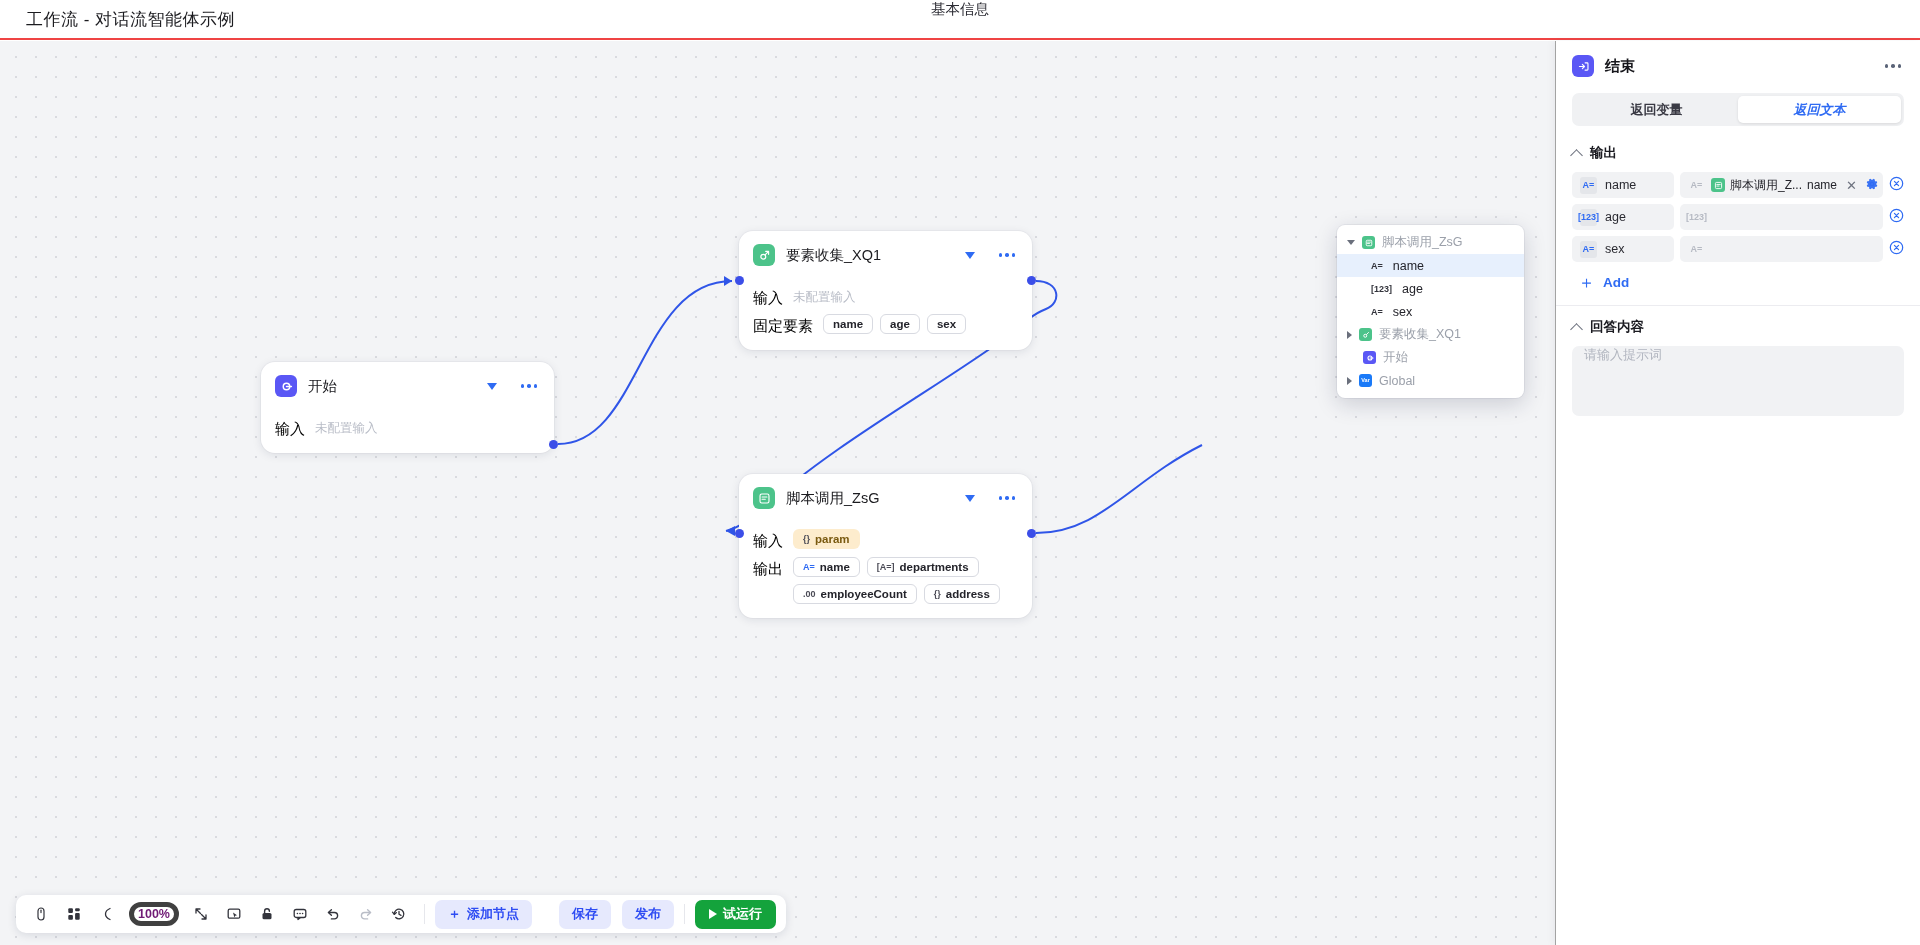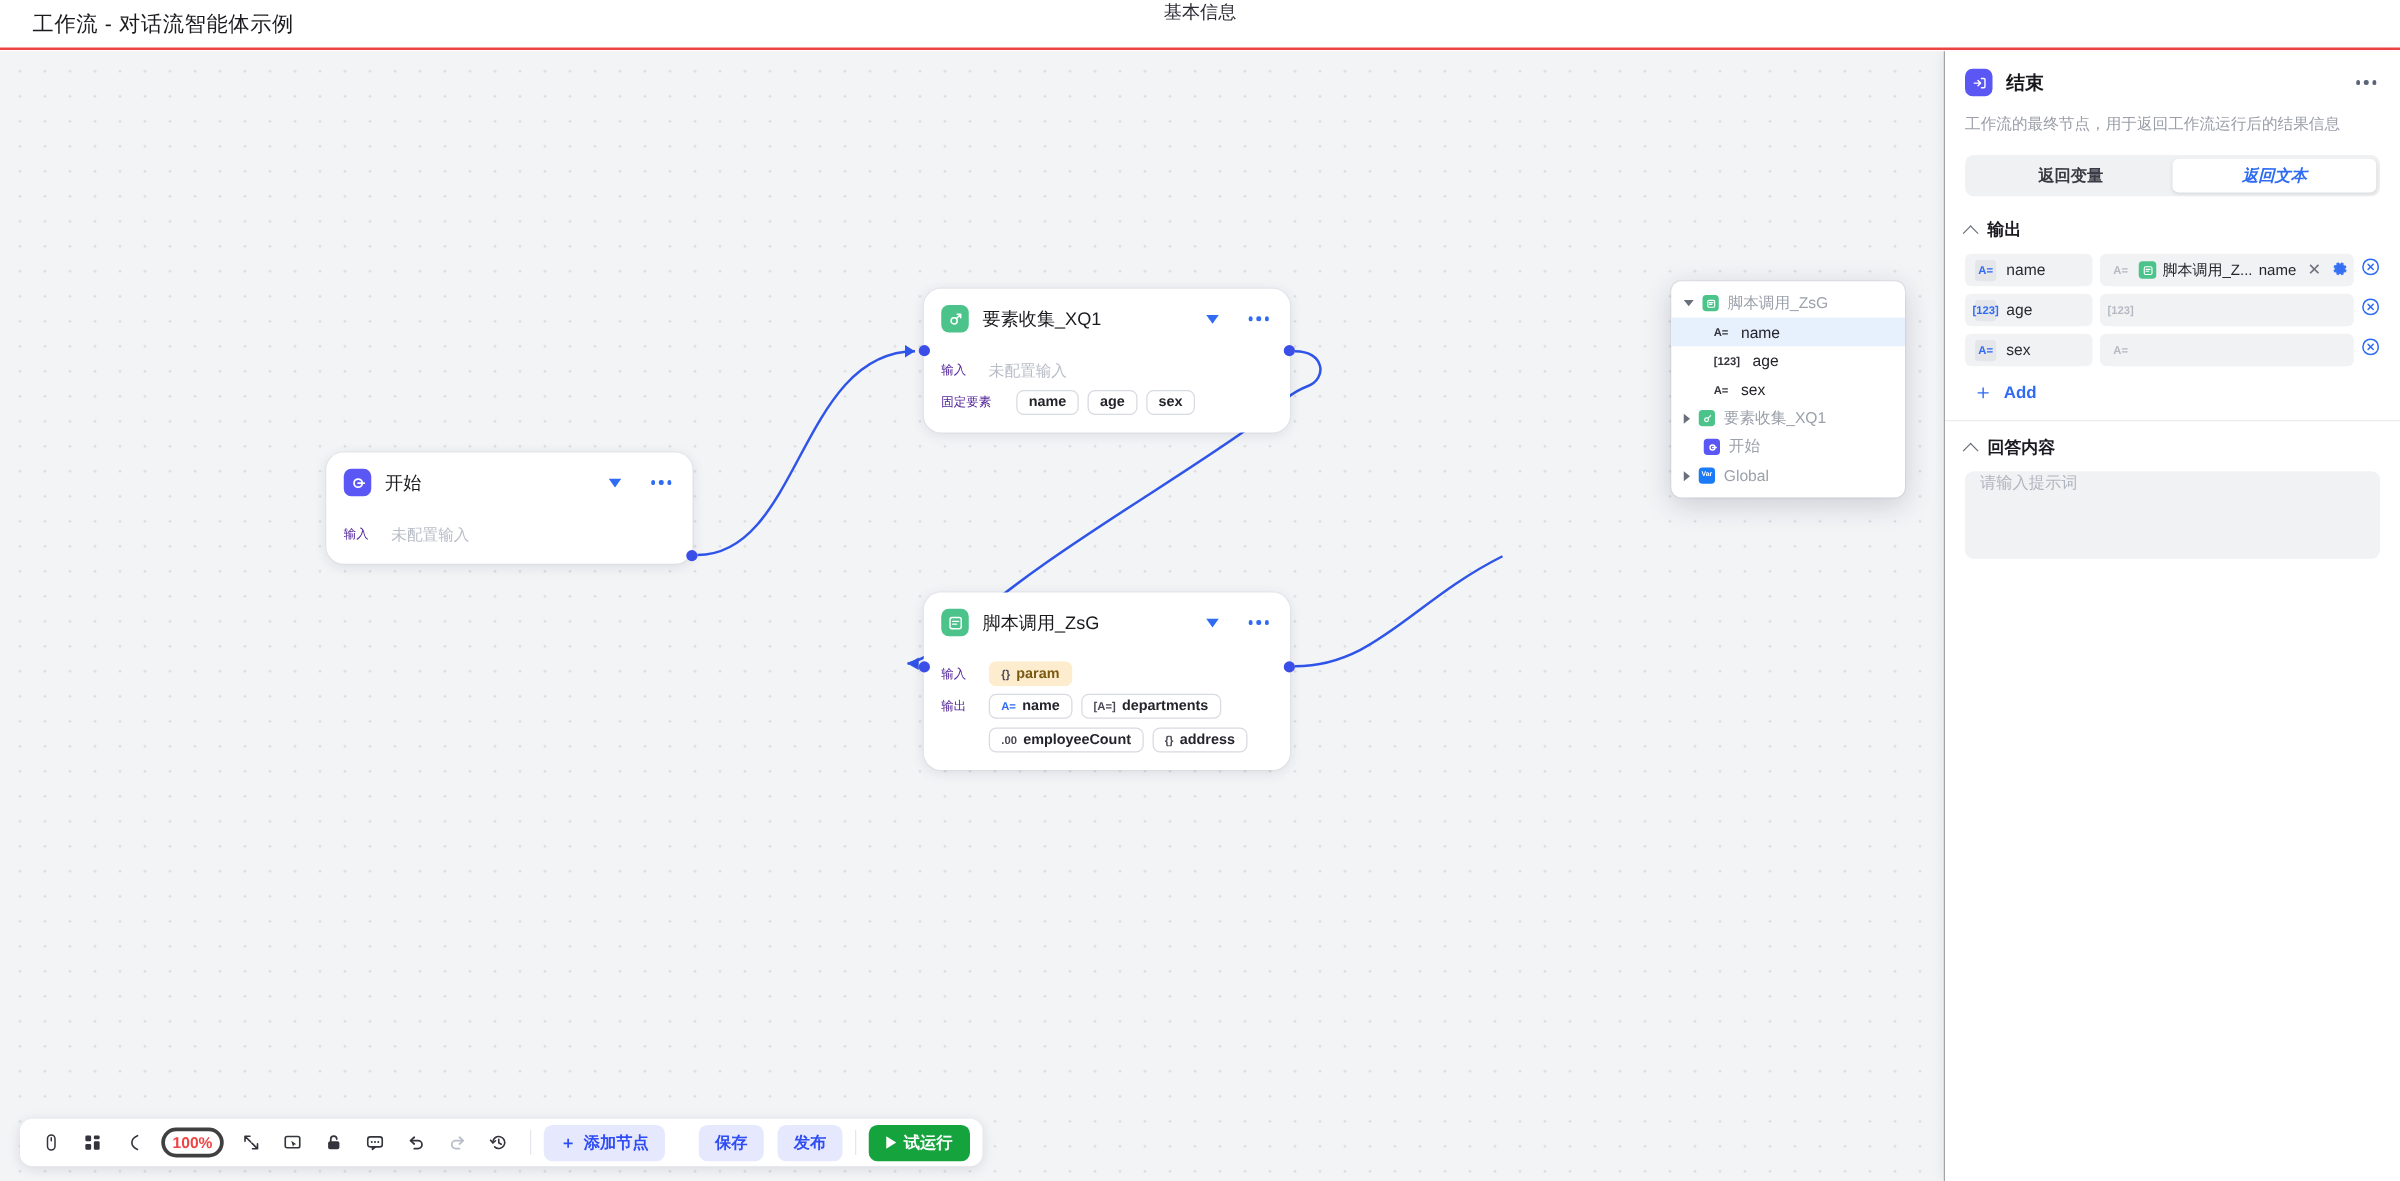--- a/index.html
+++ b/index.html
@@ -70,21 +70,21 @@
     width: 0; height: 0; border-left: 5.5px solid transparent;
     border-right: 5.5px solid transparent; border-top: 7px solid #2f6bf3;
     margin-right: 10px; cursor: pointer;
   }
   .dots { display: flex; gap: 3px; cursor: pointer; padding: 3px; }
   .dots i { width: 3.5px; height: 3.5px; border-radius: 50%; background: #2f6bf3; display: block; }
   .dots.gray i { background: #5b6478; }
 
   .node-body { padding: 4px 14px 14px 14px; }
   .row { display: flex; align-items: flex-start; gap: 10px; margin-top: 6px; }
-  .row-lbl { font-size: 10px; color: #4c1d95; flex: 0 0 auto; padding-top: 3px; min-width: 28px; }
+  .row-lbl { font-size: 15px; color: #000000; flex: 0 0 auto; padding-top: 3px; min-width: 28px; }
   .row-lbl.w4 { min-width: 50px; }
   .muted { font-size: 12.5px; color: #b9bdc7; padding-top: 3px; }
   .chips { display: flex; flex-wrap: wrap; gap: 7px; }
   .chip {
     font-size: 11.5px; color: #24242b; border: 1px solid #d8dae1;
     border-radius: 6px; padding: 3px 9px; background: #fff; font-weight: 600;
     display: inline-flex; align-items: center; gap: 5px;
   }
   .chip.param {
     background: #fdeccd; border-color: transparent; color: #7a5a11;
@@ -202,23 +202,23 @@
     position: absolute; left: 16px; bottom: 12px; height: 38px;
     background: #ffffff; border-radius: 10px;
     box-shadow: 0 2px 10px rgba(20,25,60,.12);
     display: flex; align-items: center; padding: 0 10px; gap: 3px; z-index: 30;
   }
   .tb-btn {
     width: 30px; height: 30px; border-radius: 6px;
     display: flex; align-items: center; justify-content: center; cursor: pointer;
   }
   .zoom-pill {
-    height: 24px; min-width: 50px; border: 3px solid #404040; border-radius: 12px;
+    height: 24px; min-width: 50px; border: 5px solid #404040; border-radius: 12px;
     display: flex; align-items: center; justify-content: center;
-    font-size: 12.5px; color: #ef4444; font-weight: 600; margin: 0 4px; cursor: pointer; text-align: center;
+    font-size: 12.5px; color: #701a75; font-weight: 600; margin: 0 4px; cursor: pointer; text-align: center;
   }
   .tb-sep { width: 1px; height: 20px; background: #e6e7ec; margin: 0 7px; }
   .btn-soft {
     height: 29px; border-radius: 7px; background: #e6e9fd; color: #2f4df3;
     display: flex; align-items: center; justify-content: center; gap: 6px;
     padding: 0 13px; font-size: 13px; font-weight: 700; cursor: pointer;
   }
   .btn-green {
     height: 29px; border-radius: 7px; background: #14a33c; color: #fff;
     display: flex; align-items: center; justify-content: center; gap: 6px;
@@ -374,21 +374,20 @@
         </svg>
     </div>
     <div class="panel-title">结束</div>
     <div class="dots gray">
         <i></i>
         <i></i>
         <i></i>
       </div>
   </div>
 
-  <div class="panel-desc">工作流的最终节点，用于返回工作流运行后的结果信息</div>
 
   <div class="segment">
     <div class="seg">返回变量</div>
     <div class="seg active">返回文本</div>
   </div>
 
   <div class="sect-hd">
     <span class="chev-up"></span>
     <span class="sect-ttl">输出</span>
   </div>

